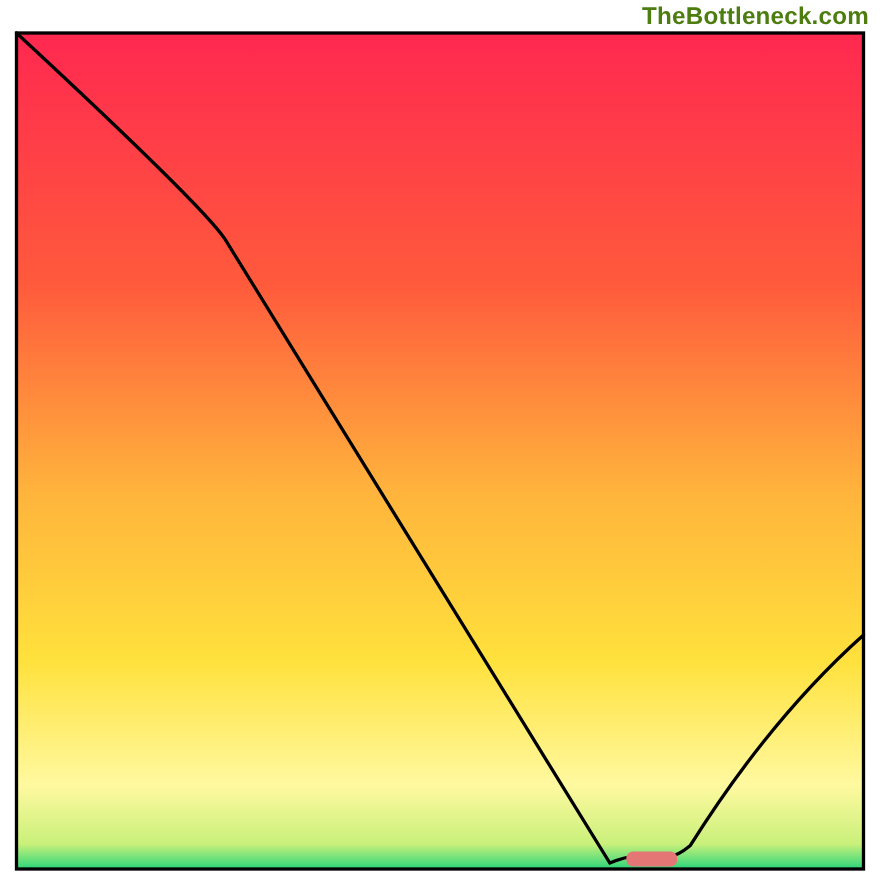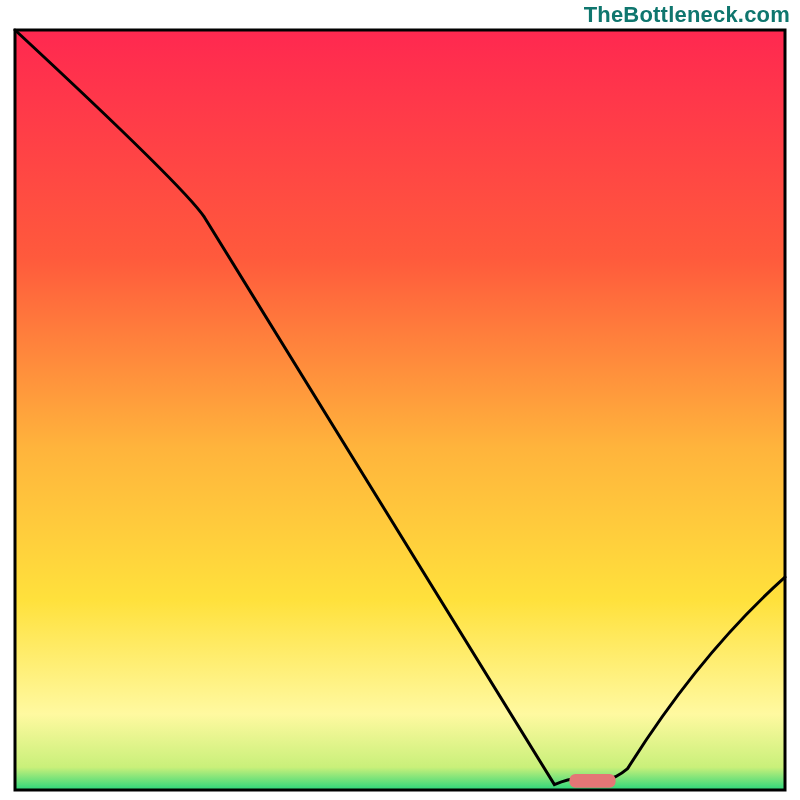--- a/index.html
+++ b/index.html
@@ -14,21 +14,21 @@
     position: relative;
     width: 800px;
     height: 800px;
   }
   .attribution {
     position: absolute;
     top: 2px;
     right: 10px;
     font-size: 22px;
     font-weight: 600;
-    color: #0f766e;
+    color: #4d7c0f;
     letter-spacing: 0.2px;
   }
   svg.plot {
     position: absolute;
     left: 0;
     top: 0;
     width: 800px;
     height: 800px;
     display: block;
   }

